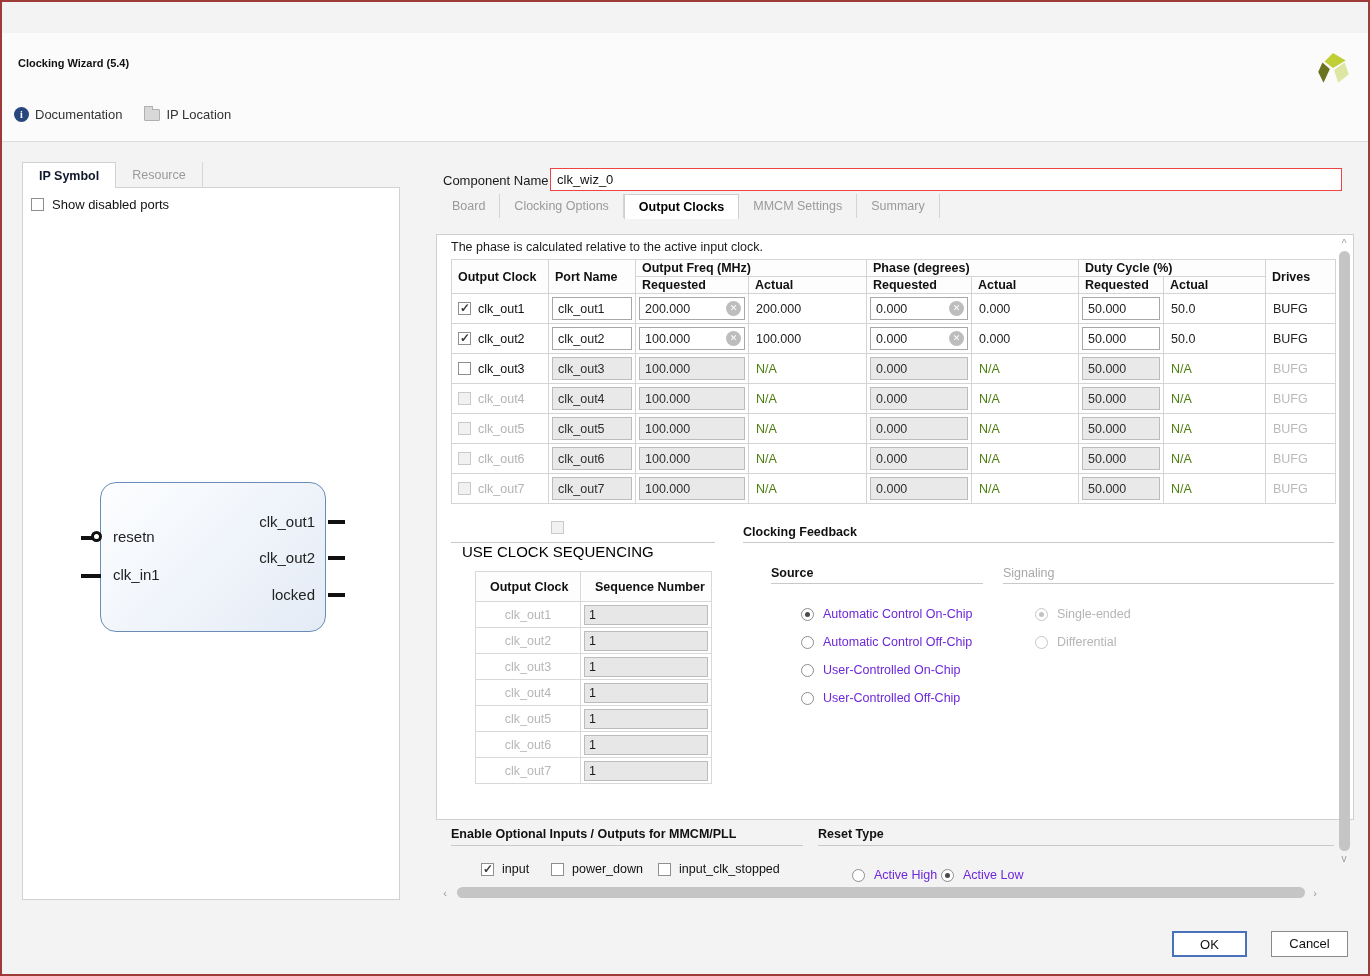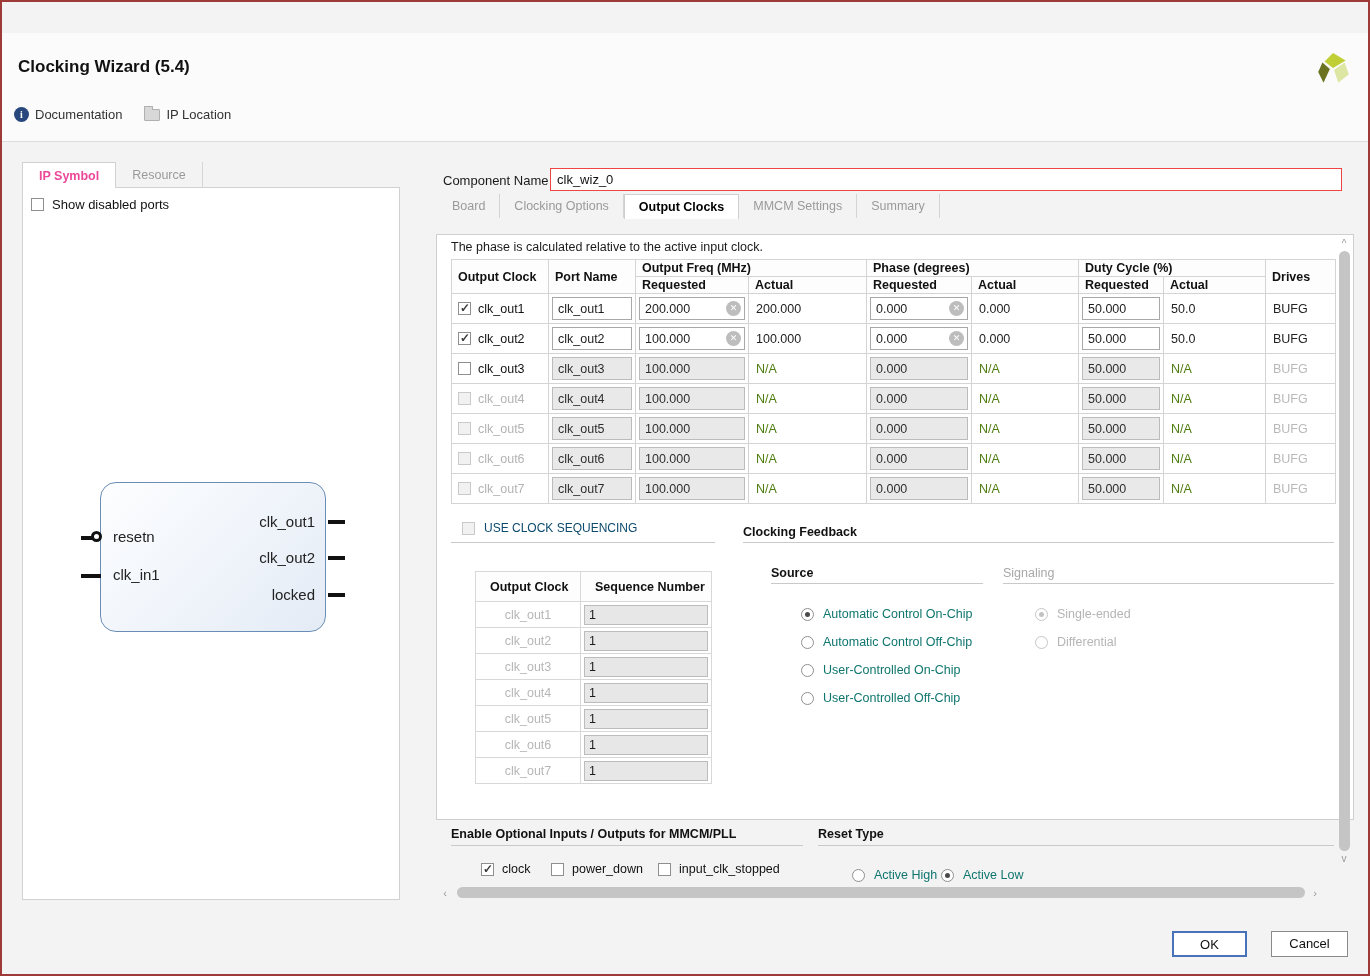--- a/index.html
+++ b/index.html
@@ -4,33 +4,33 @@
 <style>
   * { margin:0; padding:0; box-sizing:border-box; }
   html,body { width:1370px; height:976px; font-family:"Liberation Sans", sans-serif; background:#e8e8e8; }
   #dialog { position:relative; width:1370px; height:976px; border:2px solid #9e3b39; background:#f3f3f4; overflow:hidden; }
 
   
   .titlebar { position:absolute; left:0; top:0; right:0; height:30px; background:#ffffff; border-bottom:1px solid #e2e2e2; display:flex; align-items:center; padding:0 10px; }
   .titlebar .ttl { font-size:13px; color:#1a1a1a; margin-left:8px; }
   .close-x { margin-left:auto; font-size:16px; color:#222; width:24px; text-align:center; cursor:default; }
   .hdrzone { position:absolute; left:0; top:31px; right:0; height:109px; background:#fbfbfb; border-bottom:1px solid #dcdcdc; }
-  .wiztitle { position:absolute; left:16px; top:24px; font-size:17px; font-weight:bold; color:#111; }
+  .wiztitle { position:absolute; left:16px; top:24px; font-size:11px; font-weight:bold; color:#111; }
   .hdr-logo { position:absolute; right:16px; top:18px; }
   .doc-row { position:absolute; left:12px; top:74px; display:flex; align-items:center; gap:22px; }
   .doc-item { display:flex; align-items:center; gap:6px; font-size:13px; color:#333; cursor:default; }
   .info-ic { width:15px; height:15px; border-radius:50%; background:#27477d; color:#fff; font-size:10px; font-weight:bold; font-family:"Liberation Serif", serif; text-align:center; line-height:15px; }
   .folder-ic { width:16px; height:12px; background:#d8d8d8; border:1px solid #b0b0b0; border-radius:1px; position:relative; }
   .folder-ic::before { content:""; position:absolute; left:-1px; top:-4px; width:7px; height:3px; background:#d8d8d8; border:1px solid #b0b0b0; border-bottom:none; border-radius:1px 1px 0 0; }
 
   
   .lpanel { position:absolute; left:20px; top:160px; width:378px; height:738px; }
   .ltabs { position:absolute; left:0; top:0; right:0; height:26px; display:flex; }
   .ltab { padding:0 16px; font-size:12.5px; line-height:26px; color:#9a9a9a; border-right:1px solid #d6d6d6; background:transparent; }
-  .ltab.active { background:#ffffff; color:#ec4899; font-weight:bold; border:1px solid #d2d2d2; border-bottom:none; position:relative; z-index:2; }
+  .ltab.active { background:#ffffff; color:#0f172a; font-weight:bold; border:1px solid #d2d2d2; border-bottom:none; position:relative; z-index:2; }
   .lbody { position:absolute; left:0; top:25px; right:0; bottom:0; background:#fff; border:1px solid #d2d2d2; }
   .showports { position:absolute; left:8px; top:9px; display:flex; align-items:center; gap:8px; font-size:13px; color:#111; }
 
   .ipblk { position:absolute; left:77px; top:294px; width:226px; height:150px; border:1px solid #6a8db8; border-radius:16px; background:linear-gradient(135deg,#fdfeff 0%,#eef3fa 60%,#e4ebf5 100%); }
   .pin-lbl { position:absolute; font-size:15px; color:#222; white-space:nowrap; }
   .stub { position:absolute; height:4px; background:#111; }
   .bubble { position:absolute; width:11px; height:11px; border:3px solid #111; border-radius:50%; background:#fff; }
 
   
   .comp-lbl { position:absolute; left:441px; top:171px; font-size:13px; color:#1a1a1a; }
@@ -64,33 +64,33 @@
   
   .cb { width:13px; height:13px; border:1px solid #8f8f8f; background:#fff; display:inline-block; position:relative; flex:0 0 13px; }
   .cb.checked::after { content:"\2713"; position:absolute; left:1px; top:-2px; font-size:12px; font-weight:bold; color:#3a3a3a; }
   .cb.dis { background:#f1f1f1; border-color:#cacaca; }
   .radio { width:13px; height:13px; border:1px solid #8f8f8f; border-radius:50%; background:#fff; display:inline-block; position:relative; flex:0 0 13px; }
   .radio.sel::after { content:""; position:absolute; left:3px; top:3px; width:5px; height:5px; border-radius:50%; background:#4a4a4a; }
   .radio.dis { border-color:#c6c6c6; }
   .radio.dis.sel::after { background:#c2c2c2; }
 
   
-  .seq-cb-row { position:absolute; left:25px; top:286px; display:flex; align-items:center; gap:9px; font-size:12px; color:#0c4a6e; }
+  .seq-cb-row { position:absolute; left:25px; top:286px; display:flex; align-items:center; gap:9px; font-size:15px; color:#000000;flex-direction:column; }
   .sep { position:absolute; height:1px; background:#c9c9c9; }
   .grp-title { position:absolute; font-size:12.5px; font-weight:bold; color:#111; }
   .grp-title.gray { color:#a8a8a8; }
 
   table.seq { position:absolute; left:38px; top:336px; border-collapse:collapse; table-layout:fixed; border:1px solid #c2c2c2; }
   table.seq th, table.seq td { border:1px solid #d8d8d8; font-size:12.5px; }
   table.seq th { font-weight:bold; color:#111; background:#fdfdfd; height:30px; text-align:left; padding-left:14px; }
   table.seq td { height:26px; }
   table.seq .sname { color:#b7b7b7; text-align:center; }
   table.seq .sfld { height:20px; background:#e7e7e7; border:1px solid #bcbcbc; margin:0 3px; font-size:12.5px; color:#1c1c1c; padding-left:4px; line-height:18px; }
 
-  .radio-row { position:absolute; display:flex; align-items:center; gap:9px; font-size:12.5px; color:#0f766e; }
+  .radio-row { position:absolute; display:flex; align-items:center; gap:9px; font-size:12.5px; color:#6d28d9; }
   .radio-row.gray { color:#b5b5b5; }
   .cb-row { position:absolute; display:flex; align-items:center; gap:8px; font-size:12.5px; color:#111; }
 
   
   .hscroll { position:absolute; left:2px; top:650px; width:913px; height:15px; display:flex; align-items:center; color:#9a9a9a; font-size:11px; }
   .hthumb { height:11px; background:#c5c5c5; border-radius:6px; flex:1; margin:0 4px 0 6px; max-width:848px; }
   .harrow { width:12px; text-align:center; }
   .vscroll { position:absolute; left:899px; top:3px; width:16px; height:647px; display:flex; flex-direction:column; align-items:center; color:#9a9a9a; font-size:10px; }
   .vthumb { width:11px; background:#c5c5c5; border-radius:6px; flex:1; margin:2px 0; max-height:600px; }
 
@@ -523,21 +523,21 @@
     </div>
     <div class="radio-row gray" style="left:598px; top:400px;">
       <span class="radio dis"></span>
         <span>Differential</span>
     </div>
 
     <div class="grp-title" style="left:14px; top:592px;">Enable Optional Inputs / Outputs for MMCM/PLL</div>
     <div class="sep" style="left:14px; top:610px; width:352px;"></div>
     <div class="cb-row" style="left:44px; top:627px;">
       <span class="cb checked"></span>
-      <span>clock</span>
+      <span>input</span>
     </div>
     <div class="cb-row" style="left:114px; top:627px;">
       <span class="cb"></span>
       <span>power_down</span>
     </div>
     <div class="cb-row" style="left:221px; top:627px;">
       <span class="cb"></span>
       <span>input_clk_stopped</span>
     </div>
 

